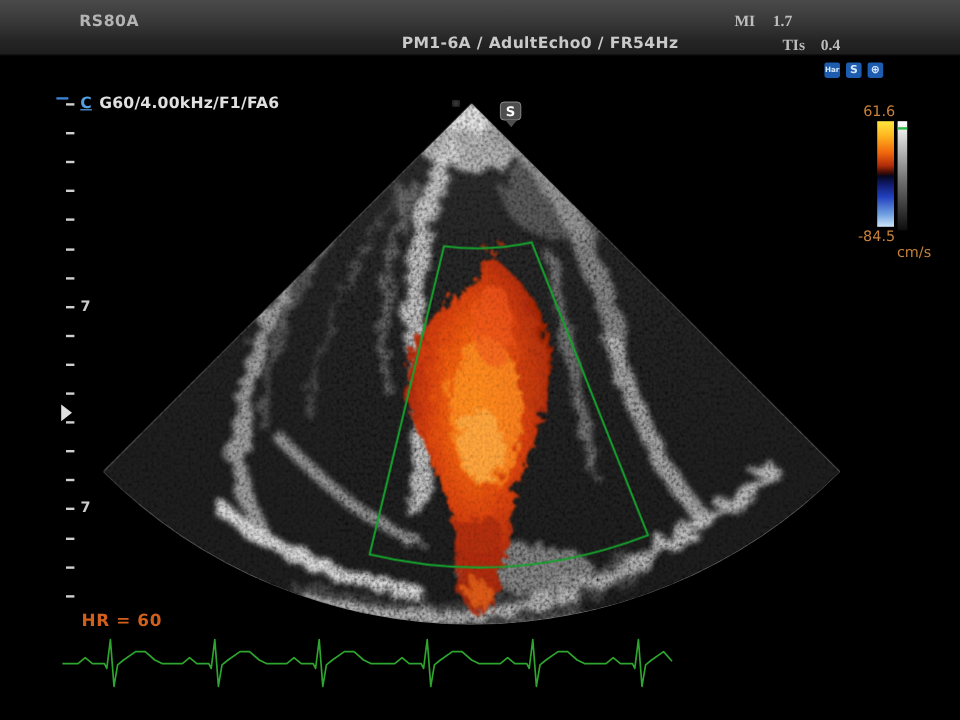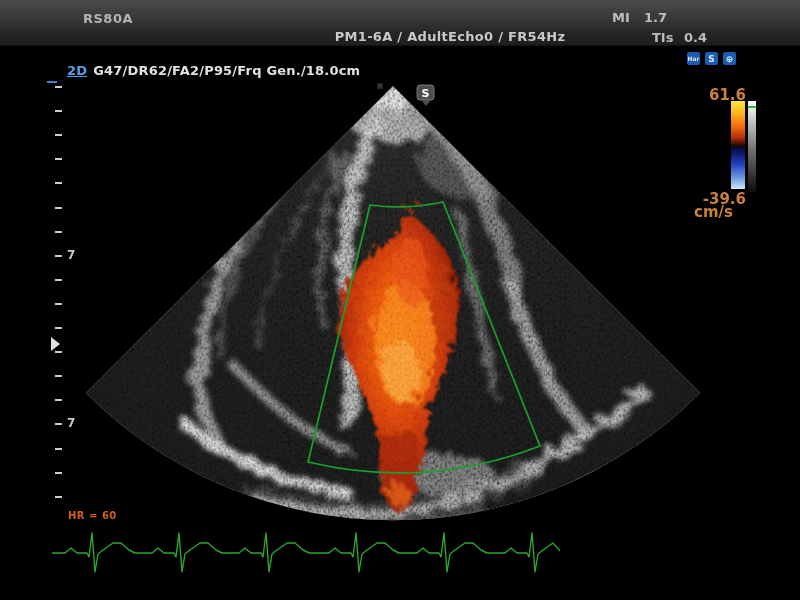--- a/index.html
+++ b/index.html
@@ -2,66 +2,66 @@
 <html><head>
 <meta charset="utf-8">
 <style>
   html,body{margin:0;padding:0;background:#000;}
   #screen{position:relative;width:800px;height:600px;background:#000;overflow:hidden;
           font-family:"DejaVu Sans",sans-serif;-webkit-font-smoothing:antialiased;}
   
   .topbar{position:absolute;left:0;top:0;width:800px;height:46px;
           background:linear-gradient(#4a4a4a,#383838 40%,#242424 75%,#1d1d1d);
           box-shadow:inset 0 -1px 0 #111;}
-  .model{position:absolute;left:66px;top:11px;font-size:13px;font-weight:bold;color:#b4b4b4;letter-spacing:.5px;margin-left:17px;}
+  .model{position:absolute;left:66px;top:11px;font-size:13px;font-weight:bold;color:#b4b4b4;letter-spacing:.5px;}
   .title{position:absolute;left:0;top:29px;width:900px;text-align:center;font-size:13px;font-weight:bold;color:#c9c9c9;letter-spacing:.3px;}
-  .mirow{position:absolute;left:612px;font-size:13px;font-weight:bold;color:#bdbdbd;display:flex;}
+  .mirow{position:absolute;left:612px;font-size:13px;font-weight:bold;color:#bdbdbd;display:flex;font-family:Liberation Serif, serif;}
   .mirow .lab{width:32px;}
   
   .prow{position:absolute;left:48px;font-size:13px;font-weight:bold;color:#e0e0e0;letter-spacing:.2px;white-space:pre;}
   .prow .mode{color:#55a0e2;text-decoration:underline;margin-right:6px;}
   .icons{position:absolute;left:687px;top:52px;display:flex;gap:5px;}
   .micon{width:13px;height:13px;background:#1d5cae;border-radius:2px;color:#d6e8ff;
          font-size:6px;font-weight:bold;display:flex;align-items:center;justify-content:center;overflow:hidden;}
   
   .tick{position:absolute;left:55px;width:7px;height:2px;background:#cfcfcf;}
   .tick0{position:absolute;left:47px;top:81px;width:10px;height:2px;background:#3d7fd0;}
   .tick-label{position:absolute;left:67px;font-size:12px;font-weight:bold;color:#cccccc;}
   .focus{position:absolute;left:51px;top:337px;width:0;height:0;
          border-left:9px solid #e0e0e0;border-top:7px solid transparent;border-bottom:7px solid transparent;}
   
-  .cslabel{position:absolute;font-size:15px;font-weight:bold;color:#c8813a;width:60px;text-align:right;}
+  .cslabel{position:absolute;font-size:12px;font-weight:normal;color:#c8813a;width:60px;text-align:right;}
   .cbar{position:absolute;left:731px;top:101px;width:14px;height:88px;
         background:linear-gradient(#ffe83e,#ffb41e 14%,#f0660e 30%,#b02c0a 42%,#3a0c04 49%,#06071e 52%,#101b6e 60%,#2342c0 72%,#6f9fe0 88%,#cfe6fa);}
   .gbar{position:absolute;left:748px;top:101px;width:8px;height:91px;
         background:linear-gradient(#ffffff,#bdbdbd 25%,#6e6e6e 55%,#2c2c2c 85%,#0c0c0c);}
   .gmark{position:absolute;left:748px;top:106px;width:8px;height:2px;background:#2db84a;}
-  .hr{position:absolute;left:68px;top:510px;font-size:10px;font-weight:bold;color:#d2601c;letter-spacing:.5px;}
+  .hr{position:absolute;left:68px;top:510px;font-size:14px;font-weight:bold;color:#d2601c;letter-spacing:.5px;}
   svg{position:absolute;left:0;top:0;}
 </style>
 </head>
 <body>
 
 <div id="screen">
 
   <div class="topbar">
     <div class="model">RS80A</div>
     <div class="title">PM1-6A / AdultEcho0 / FR54Hz</div>
     <div class="mirow" style="top:10px;">
       <span class="lab">MI</span>
       <span>1.7</span>
     </div>
     <div class="mirow" style="top:30px;margin-left:40px;">
       <span class="lab">TIs</span>
       <span>0.4</span>
     </div>
   </div>
 
-  <div class="prow" style="top:48px;">
-    <span class="mode">2D</span><span>G47/DR62/FA2/P95/Frq Gen./18.0cm</span>
+  <div class="prow" style="top:64px;">
+    <span class="mode">C</span><span>G60/4.00kHz/F1/FA6</span>
   </div>
   <div class="icons">
       <div class="micon">Har</div>
       <div class="micon" style="font-size: 9px;">S</div>
       <div class="micon" style="font-size: 9px;">⊕</div>
     </div>
 
   <div>
     <div class="tick0"></div>
   <div class="tick" style="top: 86px;"></div>
@@ -84,22 +84,22 @@
       <div class="tick" style="top: 496px;"></div>
       <div class="tick-label" style="top: 248px;">7</div>
       <div class="tick-label" style="top: 416px;">7</div>
     </div>
   <div class="focus"></div>
 
   <div class="cslabel" style="left:686px;top:86px;">61.6</div>
   <div class="cbar"></div>
   <div class="gbar"></div>
   <div class="gmark"></div>
-  <div class="cslabel" style="left:686px;top:190px;">-39.6</div>
-  <div class="cslabel" style="left:673px;top:203px;">cm/s</div>
+  <div class="cslabel" style="left:686px;top:190px;">-84.5</div>
+  <div class="cslabel" style="left:716px;top:203px;">cm/s</div>
 
   <svg width="800" height="600" viewBox="0 0 800 600">
     <defs>
       <clipPath id="sectorClip">
           <path d="M393,86 L86,393 A434,434 0 0 0 700,393 Z"></path>
         </clipPath>
       <radialGradient id="baseGrad" gradientUnits="userSpaceOnUse" cx="393" cy="86" r="460">
         <stop offset="0" stop-color="#1b1b1b"></stop>
           <stop offset="0.25" stop-color="#111111"></stop>
         <stop offset="0.6" stop-color="#0a0a0a"></stop>

